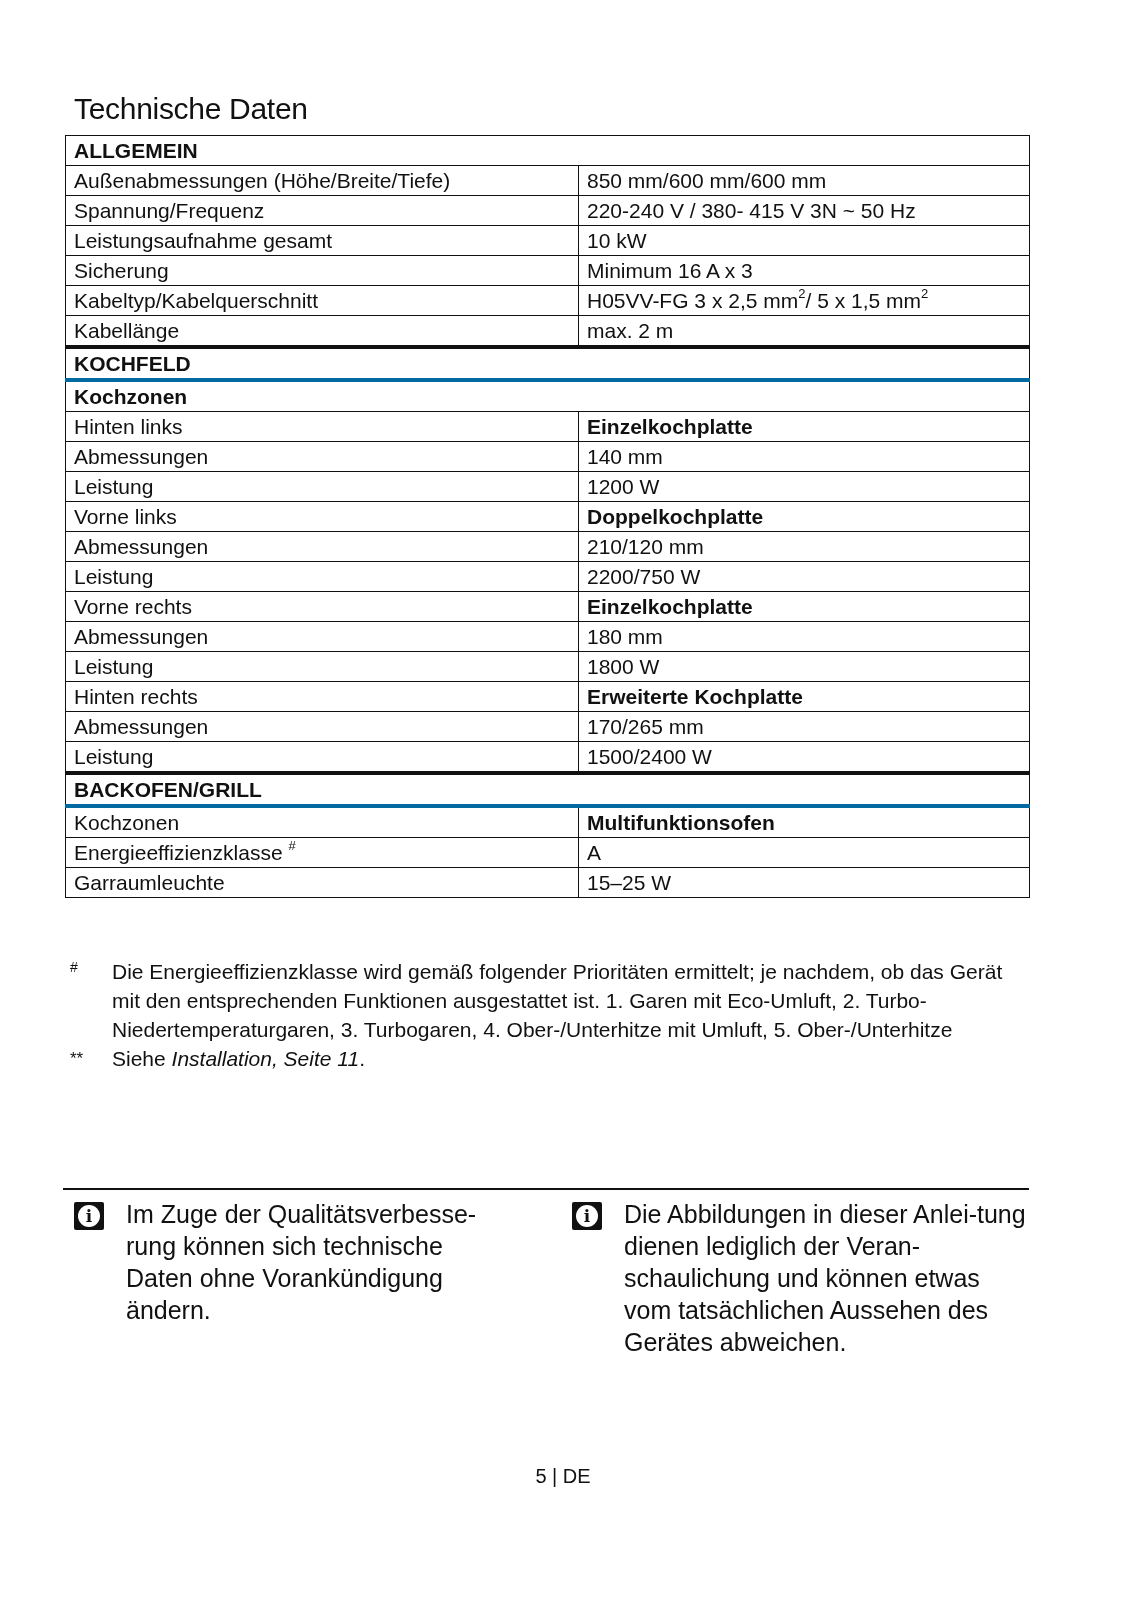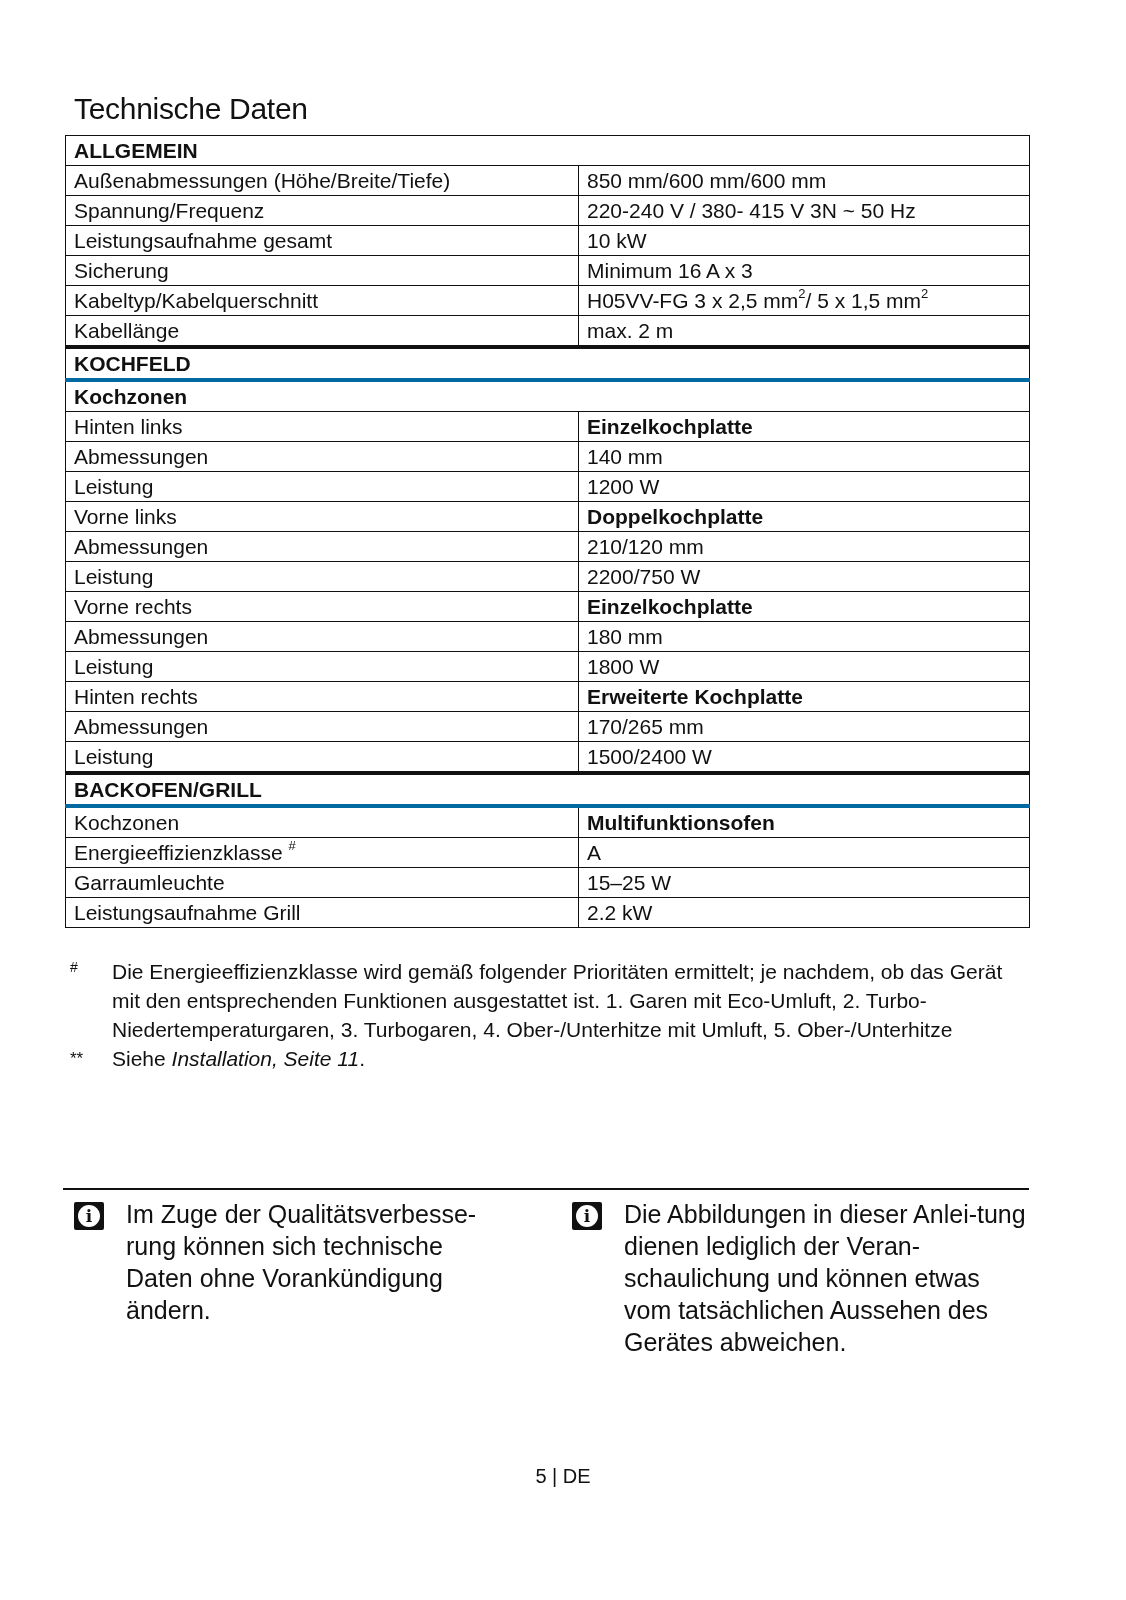--- a/index.html
+++ b/index.html
@@ -156,24 +156,20 @@
       <td class="bold">Multifunktionsofen</td>
     </tr>
     <tr>
       <td><span>Energieeffizienzklasse</span> <sup>#</sup></td>
       <td>A</td>
     </tr>
     <tr>
       <td>Garraumleuchte</td>
       <td>15–25 W</td>
     </tr>
-    <tr>
-      <td>Leistungsaufnahme Grill</td>
-      <td>2.2 kW</td>
-    </tr>
   </tbody>
 </table>
 
 <div class="footnotes">
   <div class="fn">
     <div class="mark">#</div>
     <div class="body">
       <div>Die Energieeffizienzklasse wird gemäß folgender Prioritäten ermittelt; je nachdem, ob das Gerät mit den entsprechenden Funktionen ausgestattet ist. 1. Garen mit Eco-Umluft, 2. Turbo-Niedertemperaturgaren, 3. Turbogaren, 4. Ober-/Unterhitze mit Umluft, 5. Ober-/Unterhitze</div>
     </div>
   </div>

